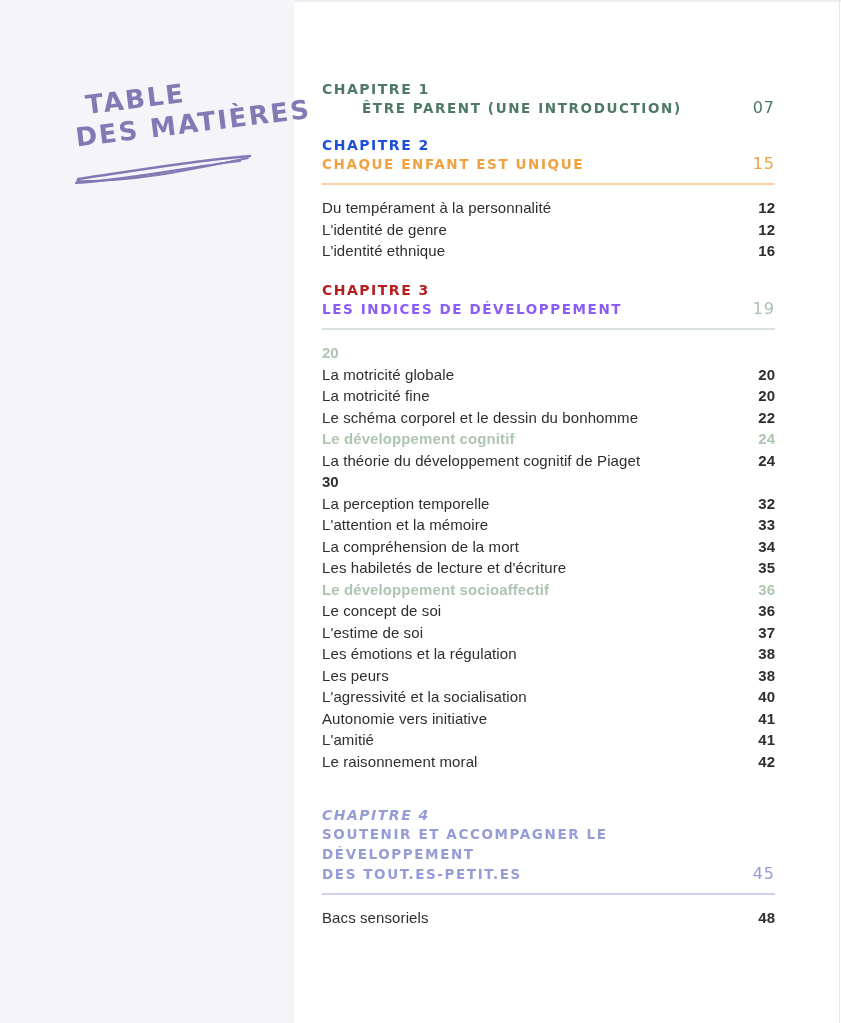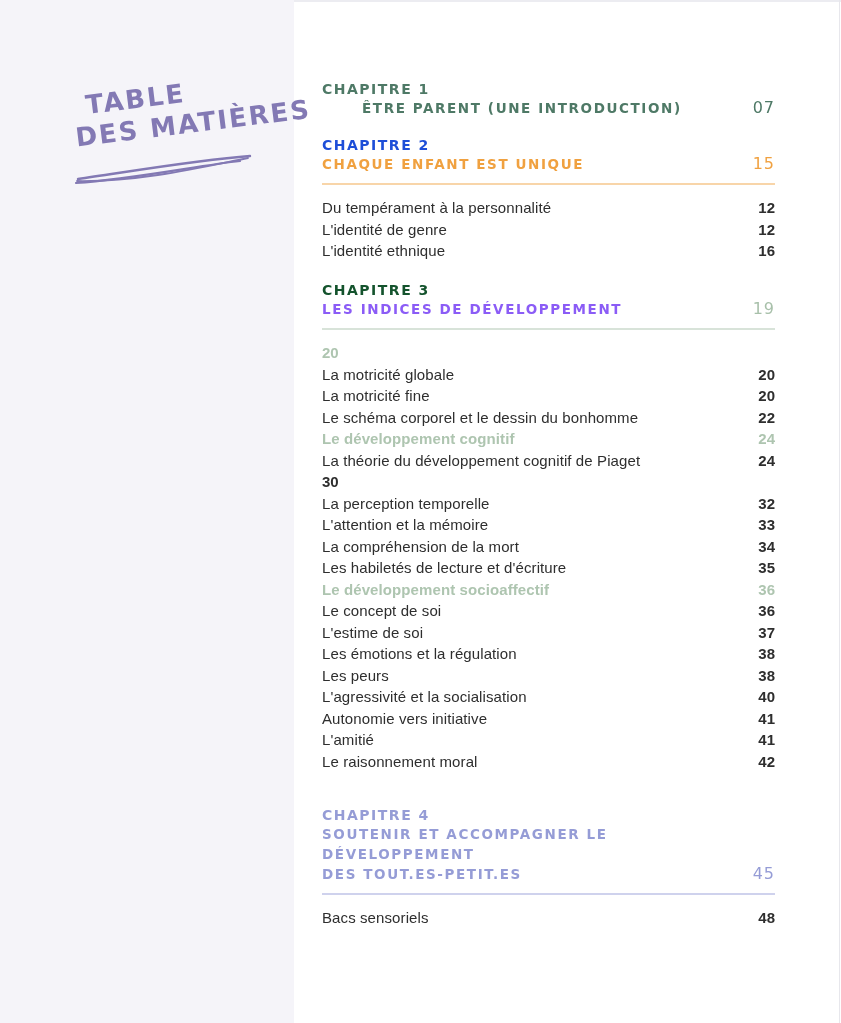--- a/index.html
+++ b/index.html
@@ -139,21 +139,21 @@
           <span class="entry-label">L'identité de genre</span>
           <span class="entry-page">12</span>
         </div>
         <div class="entry">
           <span class="entry-label">L'identité ethnique</span>
           <span class="entry-page">16</span>
         </div>
       </div>
     </section>
     <section class="toc-section" style="top: 281px;">
-      <div class="ch-label" style="color: #14532d;">CHAPITRE 3</div>
+      <div class="ch-label" style="color: #b91c1c;">CHAPITRE 3</div>
       <div class="title-row">
         <div class="ch-title" style="color: #8b5cf6;">
           <div>LES INDICES DE DÉVELOPPEMENT</div>
         </div>
         <div class="ch-page" style="color: rgb(168, 192, 170);">19</div>
       </div>
       <div class="divider" style="background: rgb(168, 192, 170);"></div>
       <div class="entries">
         <div class="entry subhead">
           <span class="entry-page">20</span>
@@ -229,21 +229,21 @@
           <span class="entry-label">L'amitié</span>
           <span class="entry-page">41</span>
         </div>
         <div class="entry">
           <span class="entry-label">Le raisonnement moral</span>
           <span class="entry-page">42</span>
         </div>
       </div>
     </section>
     <section class="toc-section" style="top: 806px;">
-      <div class="ch-label" style="color: rgb(149, 156, 214);">CHAPITRE 4</div>
+      <div class="ch-label" style="color: rgb(149, 156, 214); font-style: italic;">CHAPITRE 4</div>
       <div class="title-row">
         <div class="ch-title" style="color: rgb(149, 156, 214);">
           <div>SOUTENIR ET ACCOMPAGNER LE DÉVELOPPEMENT</div>
           <div>DES TOUT.ES-PETIT.ES</div>
         </div>
         <div class="ch-page" style="color: rgb(149, 156, 214);">45</div>
       </div>
       <div class="divider" style="background: rgb(149, 156, 214);"></div>
       <div class="entries">
         <div class="entry">

